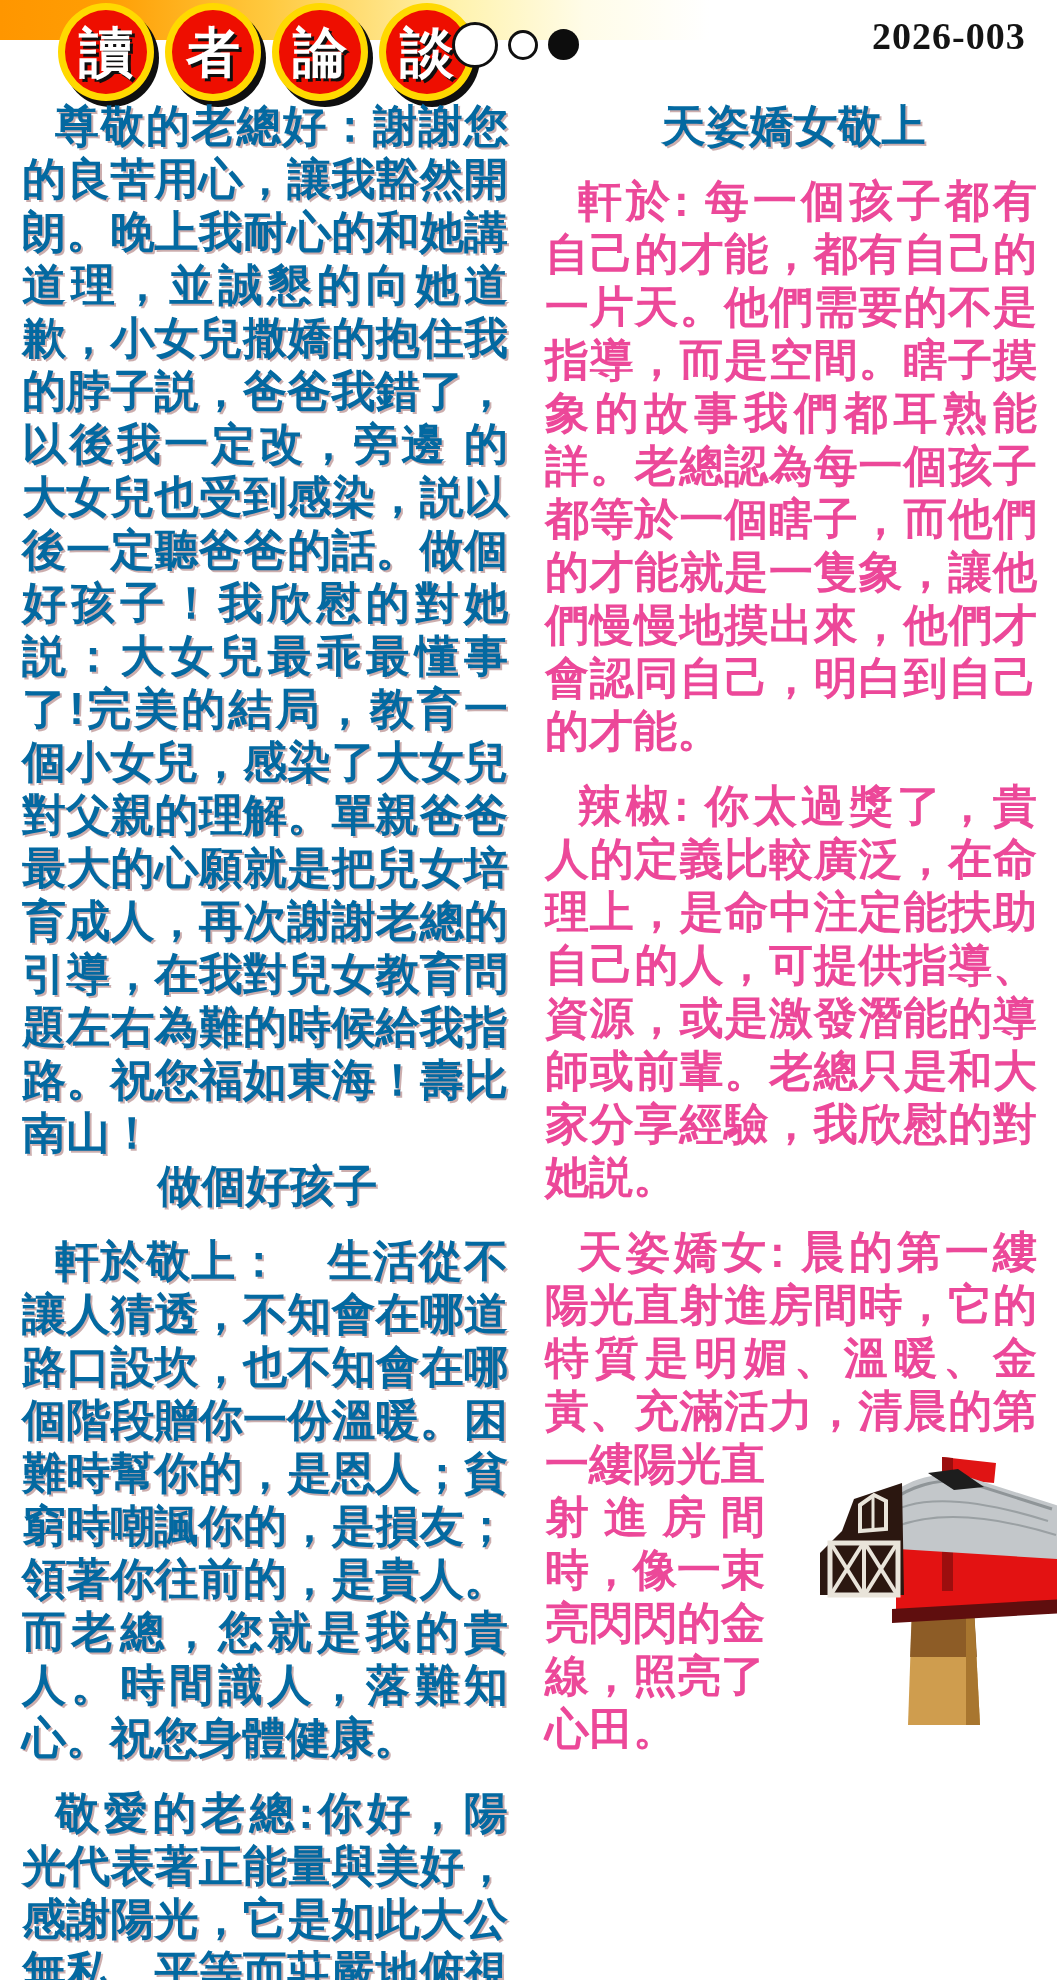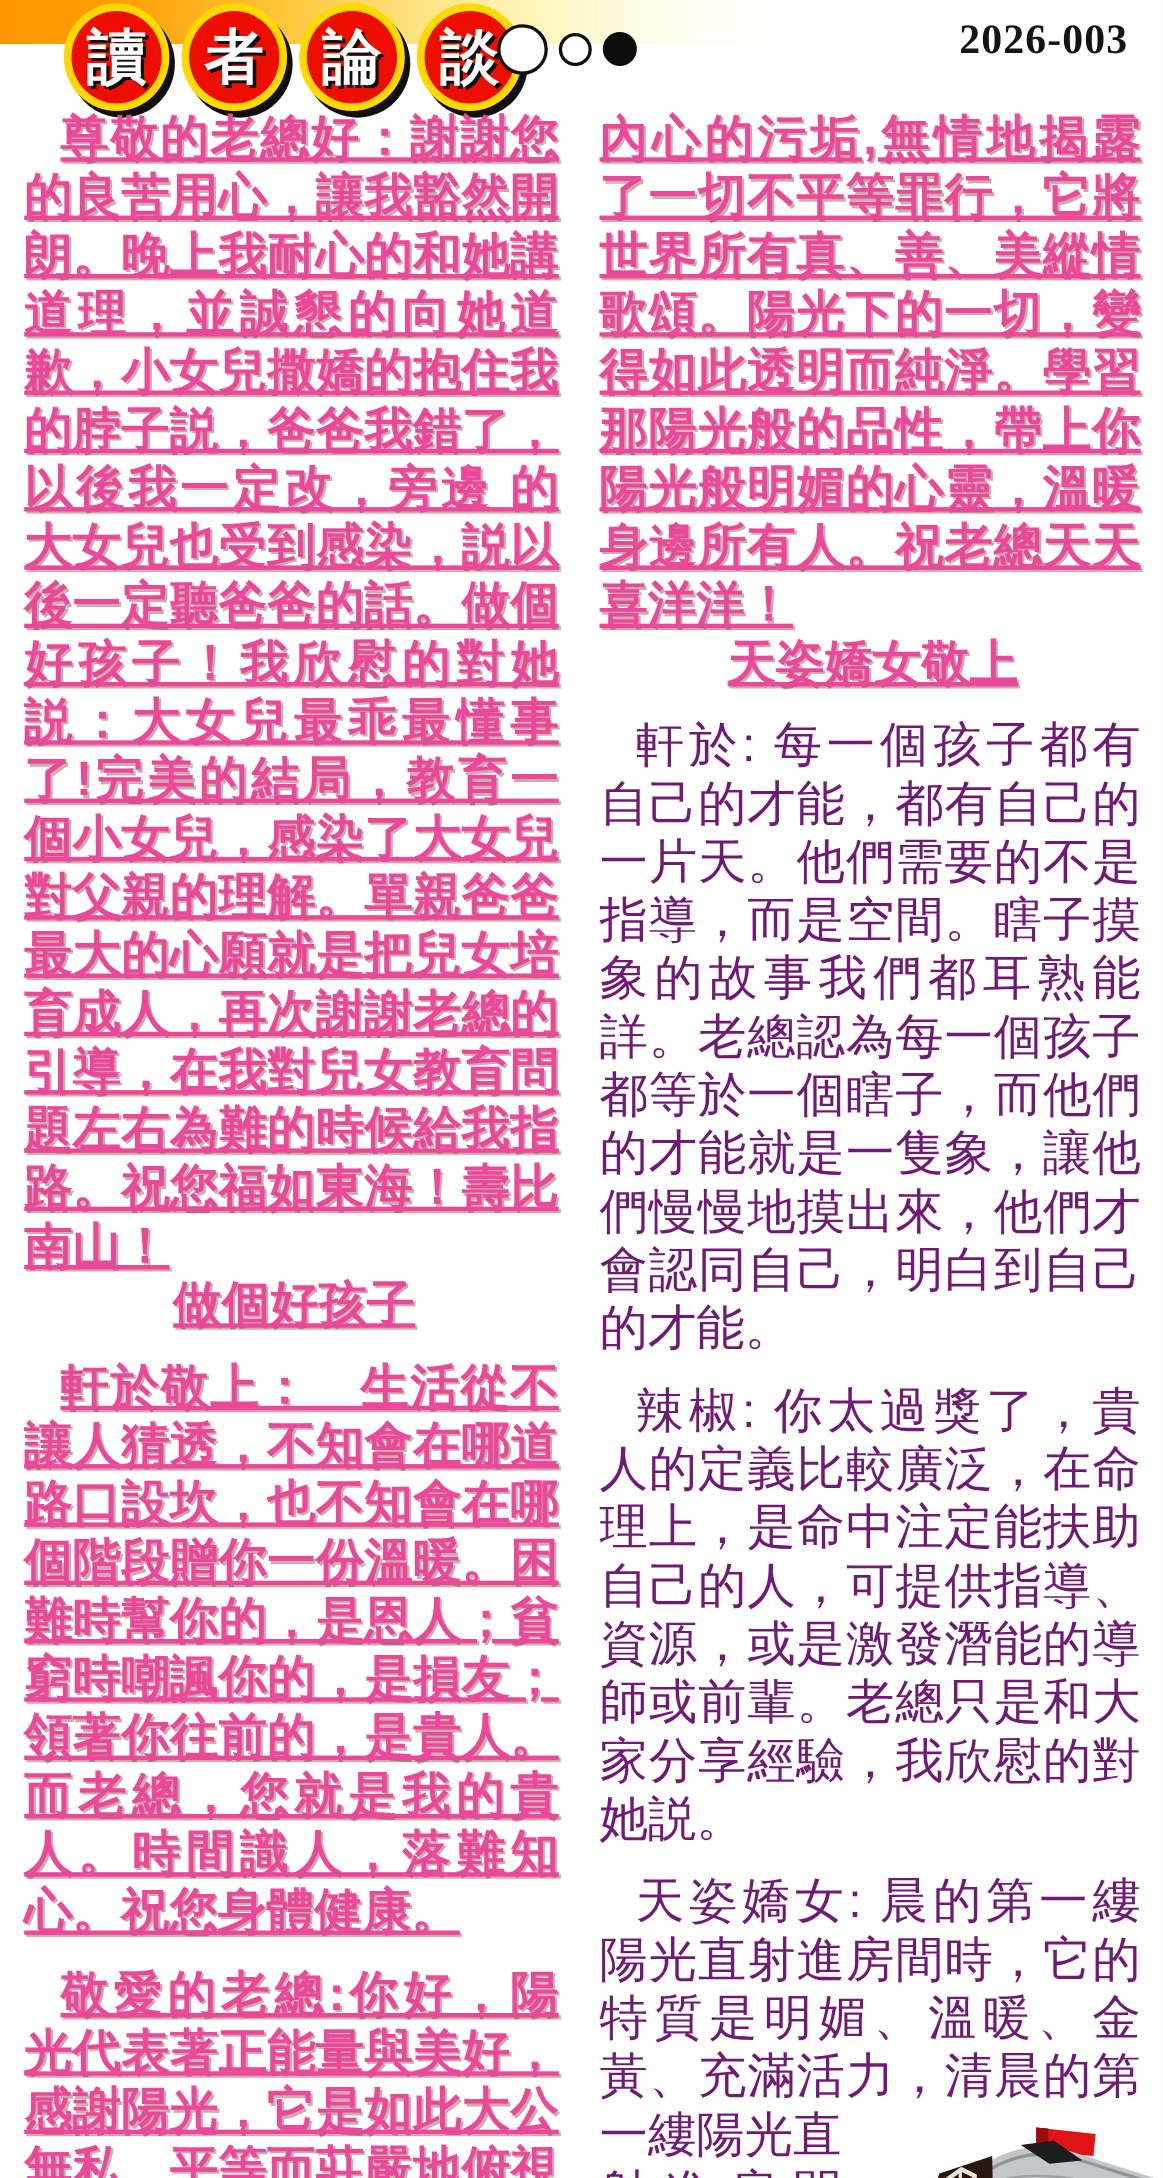--- a/index.html
+++ b/index.html
@@ -15,22 +15,22 @@
   .circle{position:absolute;border-radius:50%;box-sizing:border-box;}
   .circle.big{left:452px;top:22px;width:46px;height:46px;background:#fff;border:3px solid #101010;}
   .circle.small{left:508px;top:30px;width:30px;height:30px;background:#fff;border:3px solid #101010;}
   .circle.filled{left:548px;top:29px;width:31px;height:31px;background:#0d0d0d;}
   .issue{position:absolute;left:872px;top:14px;font-family:"Liberation Serif","DejaVu Serif",serif;
          font-size:38px;font-weight:700;color:#141414;letter-spacing:1px;}
   
   .col{position:absolute;top:99px;font-size:44px;line-height:53px;text-align:justify;}
   .col-left{left:22px;width:486px;}
   .col-right{left:545px;width:492px;}
-  .red{color:#ec4899;font-weight:700;text-shadow:2px 2px 0 rgba(96,0,0,0.32);text-decoration:underline;}
-  .black{color:#701a75;font-weight:400;}
+  .red{color:#0369a1;font-weight:700;text-shadow:2px 2px 0 rgba(96,0,0,0.32);}
+  .black{color:#ec4899;font-weight:700;}
   .col p{margin:0;text-indent:0.75em;}
   .block + .block{margin-top:22px;}
   .sig{text-align:center;padding-right:28px;text-indent:0;}
   
   .mailbox{float:right;width:262px;height:282px;margin:6px 0 0 10px;}
 </style>
 </head>
 <body>
 
 <div class="page">
@@ -66,21 +66,20 @@
     <div class="block">
       <p class="red">軒於敬上：　生活從不讓人猜透，不知會在哪道路口設坎，也不知會在哪個階段贈你一份溫暖。困難時幫你的，是恩人；貧窮時嘲諷你的，是損友；領著你往前的，是貴人。而老總，您就是我的貴人。時間識人，落難知心。祝您身體健康。</p>
     </div>
     <div class="block">
       <p class="red">敬愛的老總:你好，陽光代表著正能量與美好，感謝陽光，它是如此大公無私，平等而莊嚴地俯視著世間萬象，美醜善惡，都逃不過那正大光明的陽光的普照。它洗滌了我們</p>
     </div>
   </div>
 
   <div class="col col-right">
     <div class="block">
-      <p class="red" style="text-indent:0;">內心的污垢,無情地揭露了一切不平等罪行，它將世界所有真、善、美縱情歌頌。陽光下的一切，變得如此透明而純淨。學習那陽光般的品性，帶上你陽光般明媚的心靈，溫暖身邊所有人。祝老總天天喜洋洋！</p>
       <p class="red sig">天姿嬌女敬上</p>
     </div>
     <div class="block">
       <p class="black">軒於: 每一個孩子都有自己的才能，都有自己的一片天。他們需要的不是指導，而是空間。瞎子摸象的故事我們都耳熟能詳。老總認為每一個孩子都等於一個瞎子，而他們的才能就是一隻象，讓他們慢慢地摸出來，他們才會認同自己，明白到自己的才能。</p>
     </div>
     <div class="block">
       <p class="black">辣椒: 你太過獎了，貴人的定義比較廣泛，在命理上，是命中注定能扶助自己的人，可提供指導、資源，或是激發潛能的導師或前輩。老總只是和大家分享經驗，我欣慰的對她説。</p>
     </div>
     <div class="block">
       <p class="black"><span>天姿嬌女: 晨的第一縷陽光直射進房間時，它的特質是明媚、溫暖、金黃、充滿活力，清</span><span class="mailbox"><svg viewBox="0 0 262 282" width="262" height="282" xmlns="http://www.w3.org/2000/svg">

